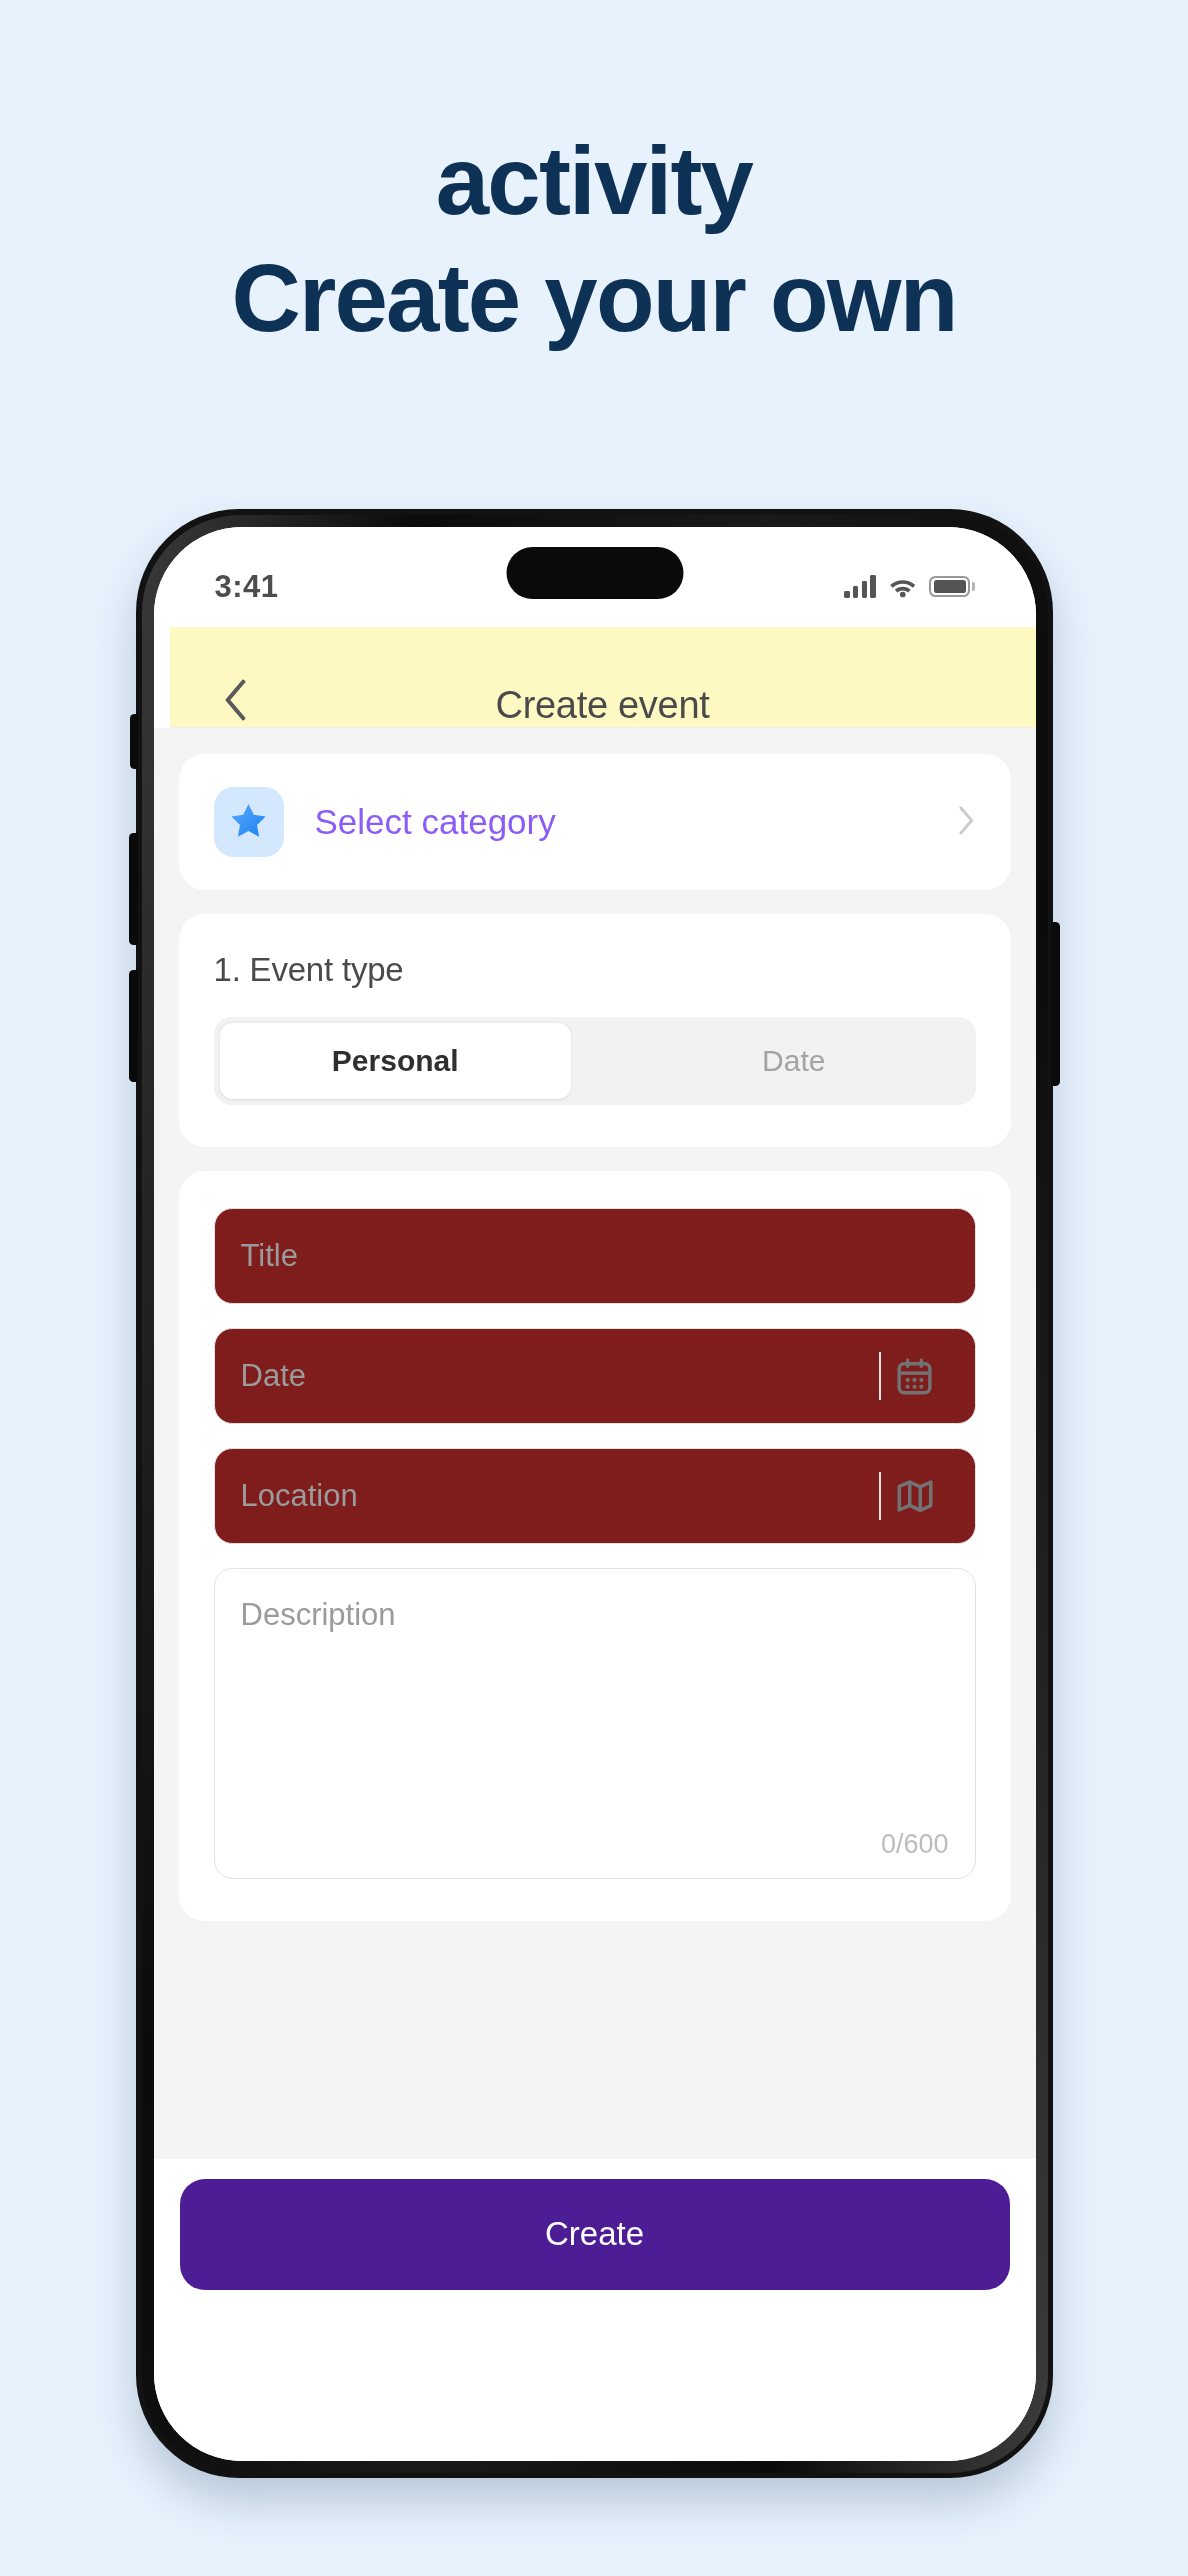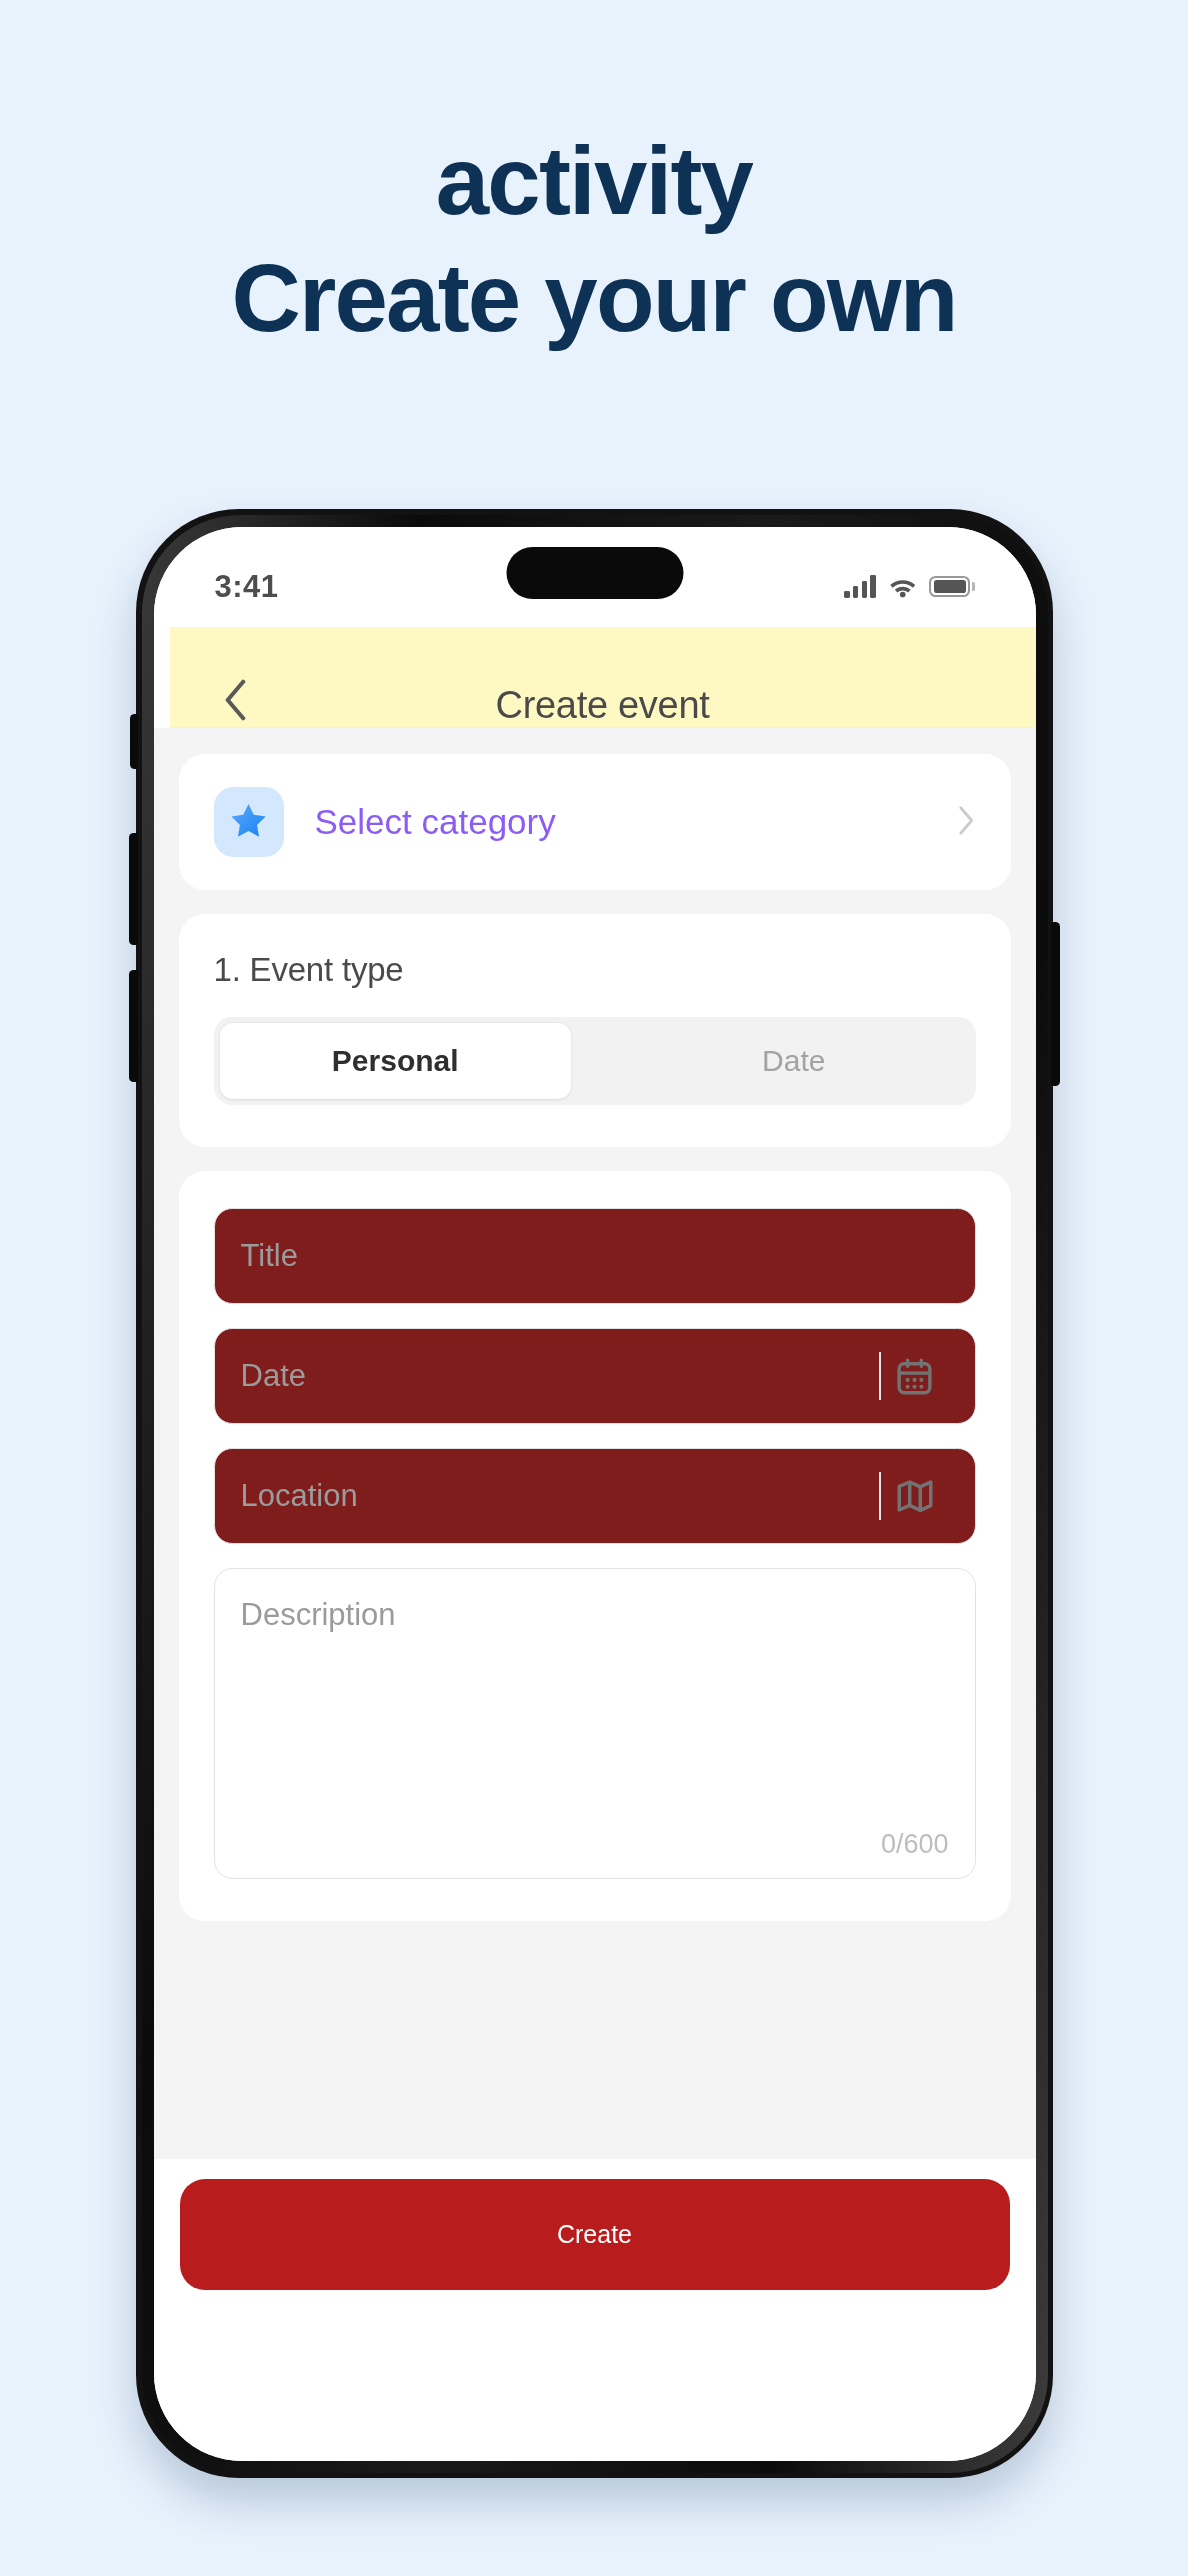--- a/index.html
+++ b/index.html
@@ -264,25 +264,25 @@
 
   
   .bottombar {
     background: #ffffff;
     height: 302px;
     padding: 20px 26px 0 26px;
   }
   .create-btn {
     width: 100%;
     height: 111px;
-    background: #b91c1c;
+    background: #4c1d95;
     border: none;
     border-radius: 25px;
     color: #ffffff;
-    font-size: 25px;
+    font-size: 33px;
     font-family: "Liberation Sans", sans-serif;
     display:flex; align-items:center; justify-content:center;
   }
 </style>
 </head>
 <body>
 
 <div class="headline">
   <div>activity</div>
   <div>Create your own</div>

